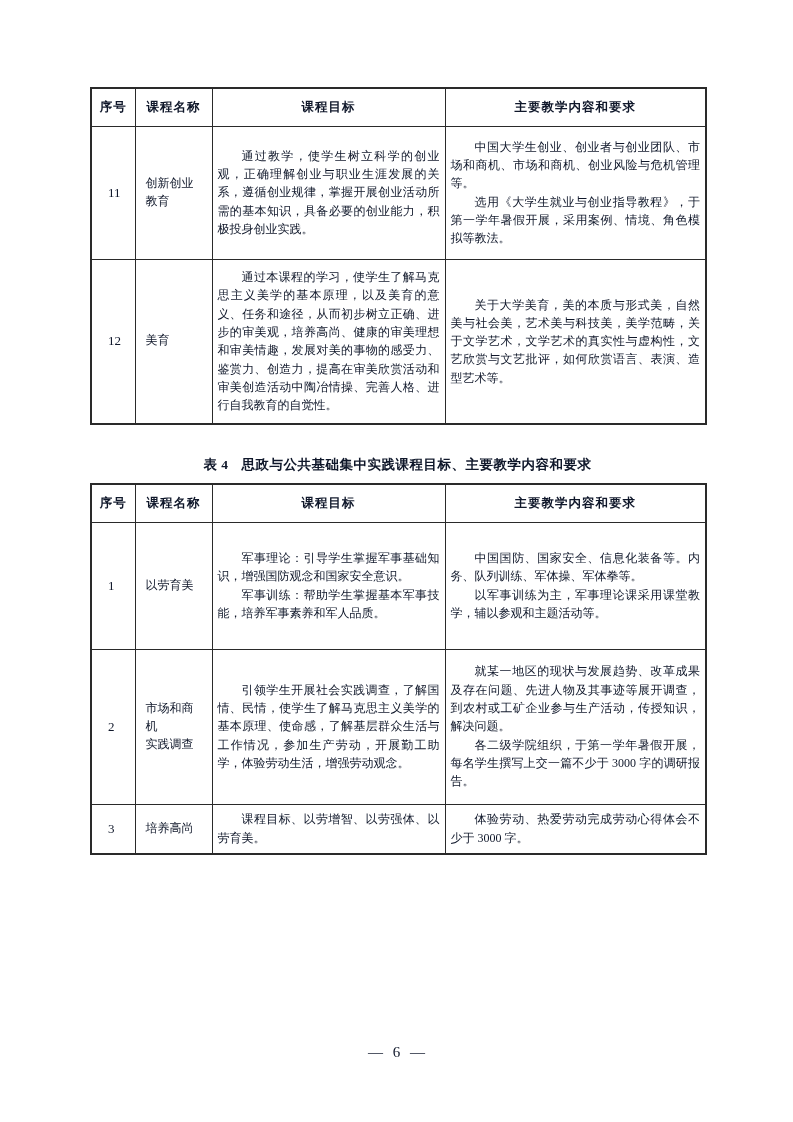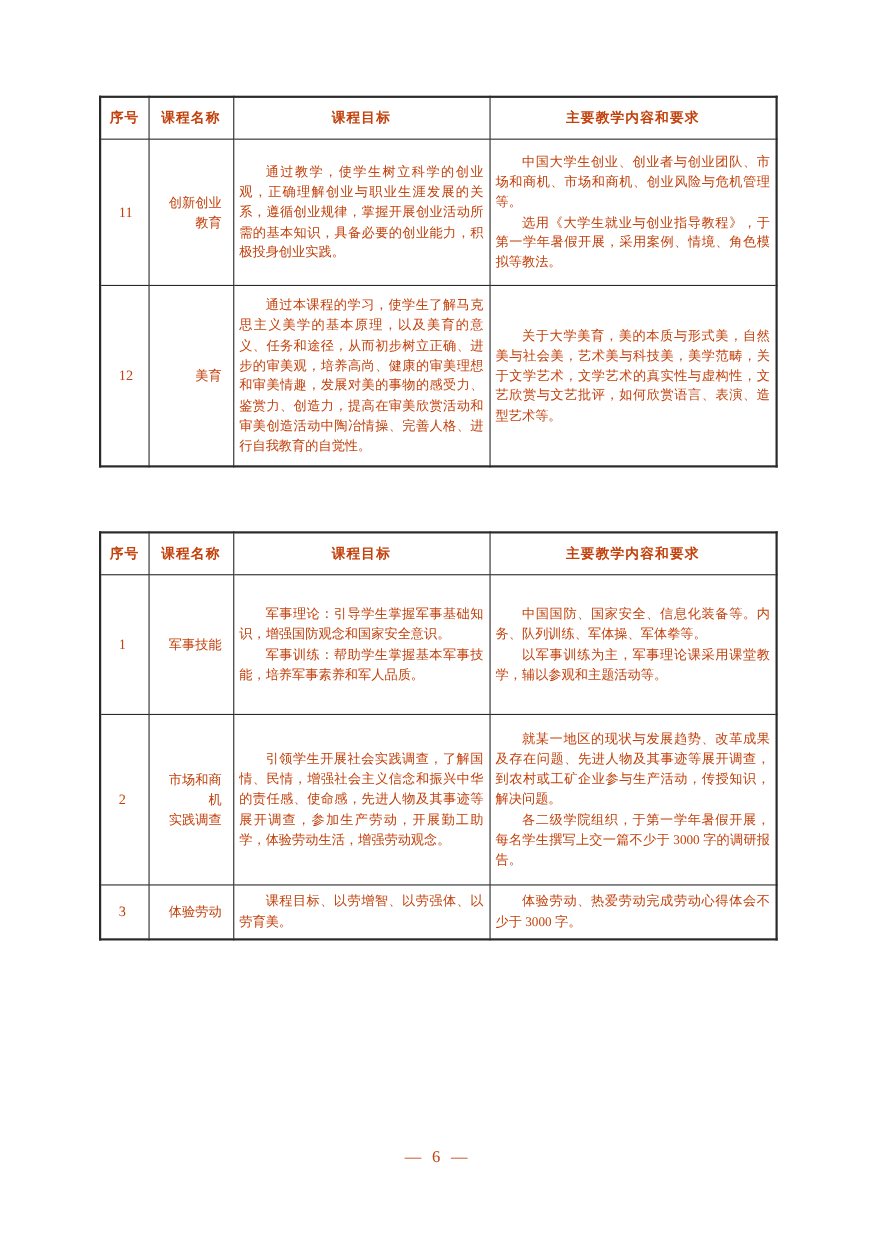--- a/index.html
+++ b/index.html
@@ -2,21 +2,21 @@
 <html><head>
 <meta charset="utf-8">
 <style>
   html,body { margin:0; padding:0; background:#e8e8e8; }
   .page {
     position:relative;
     width:793px; height:1122px;
     margin:0 auto;
     background:#ffffff;
     font-family:"Liberation Serif","DejaVu Serif",serif;
-    color:#c2410c;
+    color:#0f172a;
     overflow:hidden;
   }
   table.doc {
     position:absolute;
     left:90px;
     width:615px;
     border-collapse:collapse;
     table-layout:fixed;
     border:2px solid #2a2a2a;
   }
@@ -31,24 +31,25 @@
     text-align:center;
     padding:2px;
     letter-spacing:1px;
   }
   td.c-no {
     text-align:left;
     font-size:13px;
     padding:16px;
   }
   td.c-name {
-    text-align:right;
+    text-align:left;
     font-size:12px;
     line-height:18px;
     padding:0 10px;
+    font-family:Liberation Mono, monospace;
   }
   td.c-para {
     font-size:12px;
     line-height:18.3px;
     padding:1px 5px;
     text-align:justify;
   }
   td.c-para p {
     margin:0;
     text-indent:2em;
@@ -115,67 +116,70 @@
       <td class="c-para">
         <p>通过本课程的学习，使学生了解马克思主义美学的基本原理，以及美育的意义、任务和途径，从而初步树立正确、进步的审美观，培养高尚、健康的审美理想和审美情趣，发展对美的事物的感受力、鉴赏力、创造力，提高在审美欣赏活动和审美创造活动中陶冶情操、完善人格、进行自我教育的自觉性。</p>
       </td>
       <td class="c-para">
         <p>关于大学美育，美的本质与形式美，自然美与社会美，艺术美与科技美，美学范畴，关于文学艺术，文学艺术的真实性与虚构性，文艺欣赏与文艺批评，如何欣赏语言、表演、造型艺术等。</p>
       </td>
     </tr>
   </tbody>
     </table>
 
+  <div class="t4-title">
+    <span class="title-label">表 4</span><span>思政与公共基础集中实践课程目标、主要教学内容和要求</span>
+  </div>
 
   <table class="doc" id="table4">
     <colgroup>
       <col style="width:44px">
         <col style="width:77px">
         <col style="width:233px">
         <col style="width:261px">
     </colgroup>
     <tbody>
         <tr style="height:38px">
       <th class="hcell">序号</th>
       <th class="hcell">课程名称</th>
       <th class="hcell">课程目标</th>
       <th class="hcell">主要教学内容和要求</th>
     </tr>
     <tr style="height:127px">
       <td class="c-no">1</td>
       <td class="c-name">
-        <div>军事技能</div>
+        <div>以劳育美</div>
       </td>
       <td class="c-para">
         <p>军事理论：引导学生掌握军事基础知识，增强国防观念和国家安全意识。</p>
         <p>军事训练：帮助学生掌握基本军事技能，培养军事素养和军人品质。</p>
       </td>
       <td class="c-para">
         <p>中国国防、国家安全、信息化装备等。内务、队列训练、军体操、军体拳等。</p>
         <p>以军事训练为主，军事理论课采用课堂教学，辅以参观和主题活动等。</p>
       </td>
     </tr>
     <tr style="height:155px">
       <td class="c-no">2</td>
       <td class="c-name">
         <div>市场和商机</div>
         <div>实践调查</div>
       </td>
       <td class="c-para">
-        <p>引领学生开展社会实践调查，了解国情、民情，增强社会主义信念和振兴中华的责任感、使命感，先进人物及其事迹等展开调查，参加生产劳动，开展勤工助学，体验劳动生活，增强劳动观念。</p>
+        <p>引领学生开展社会实践调查，了解国情、民情，使学生了解马克思主义美学的基本原理、使命感，了解基层群众生活与工作情况，参加生产劳动，开展勤工助学，体验劳动生活，增强劳动观念。</p>
       </td>
       <td class="c-para">
         <p>就某一地区的现状与发展趋势、改革成果及存在问题、先进人物及其事迹等展开调查，到农村或工矿企业参与生产活动，传授知识，解决问题。</p>
         <p>各二级学院组织，于第一学年暑假开展，每名学生撰写上交一篇不少于 3000 字的调研报告。</p>
       </td>
     </tr>
     <tr style="height:47px">
       <td class="c-no">3</td>
       <td class="c-name">
-        <div>体验劳动</div>
+        <div>培养高尚</div>
       </td>
       <td class="c-para">
         <p>课程目标、以劳增智、以劳强体、以劳育美。</p>
       </td>
       <td class="c-para">
         <p>体验劳动、热爱劳动完成劳动心得体会不少于 3000 字。</p>
       </td>
     </tr>
   </tbody>
     </table>

